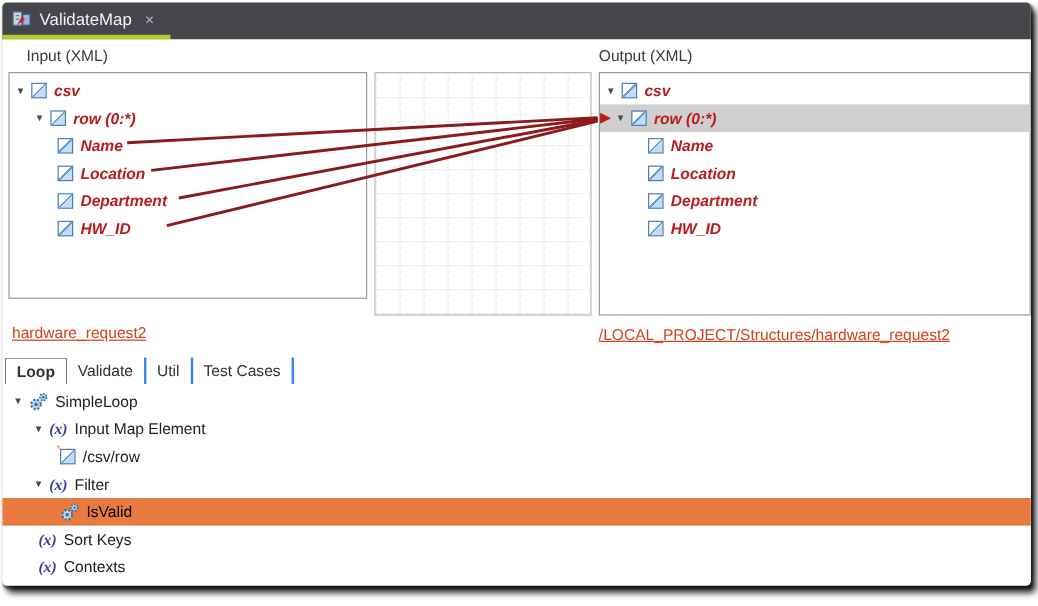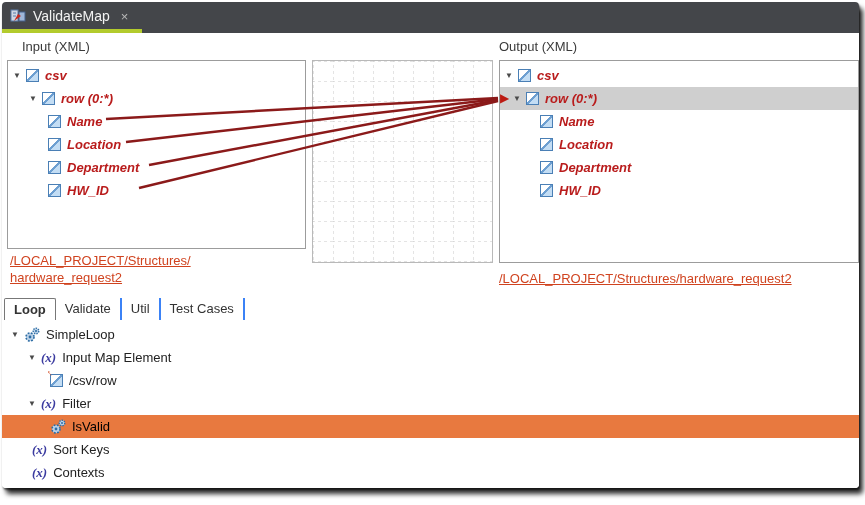--- a/index.html
+++ b/index.html
@@ -165,21 +165,21 @@
     </div>
 
     <svg class="svg-overlay" viewBox="0 0 510 210">
       <line x1="104" y1="59" x2="496" y2="38" stroke="#8b1a1a" stroke-width="2.4"></line>
       <line x1="124" y1="82" x2="496" y2="39" stroke="#8b1a1a" stroke-width="2.4"></line>
       <line x1="147" y1="105" x2="496" y2="40" stroke="#8b1a1a" stroke-width="2.4"></line>
       <line x1="137" y1="128" x2="496" y2="41" stroke="#8b1a1a" stroke-width="2.4"></line>
     </svg>
 
     <div class="leftlink">
-      <span class="slink">/LOCAL_PROJECT/Structures/</span><br>
+      <br>
       <span class="slink">hardware_request2</span>
     </div>
     <div class="rightlink">
       <span class="slink">/LOCAL_PROJECT/Structures/hardware_request2</span>
     </div>
 
     <div class="btabs">
       <div class="btab active">Loop</div>
       <div class="btab">Validate</div>
       <div class="btab">Util</div>

